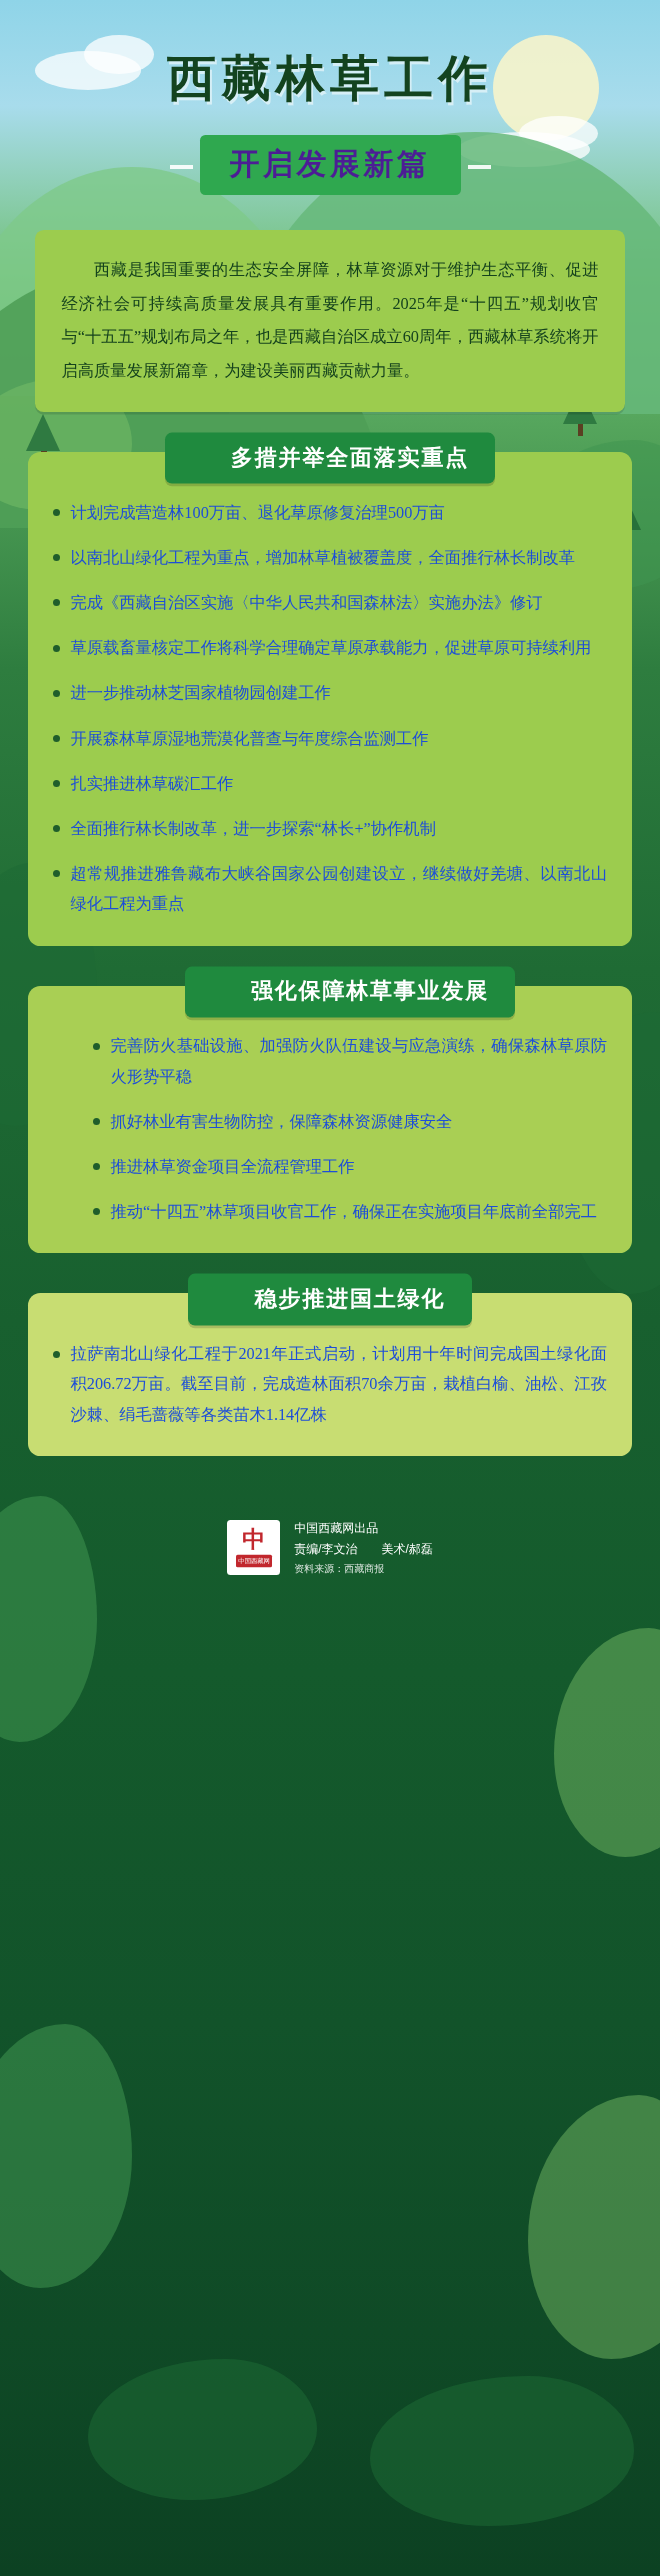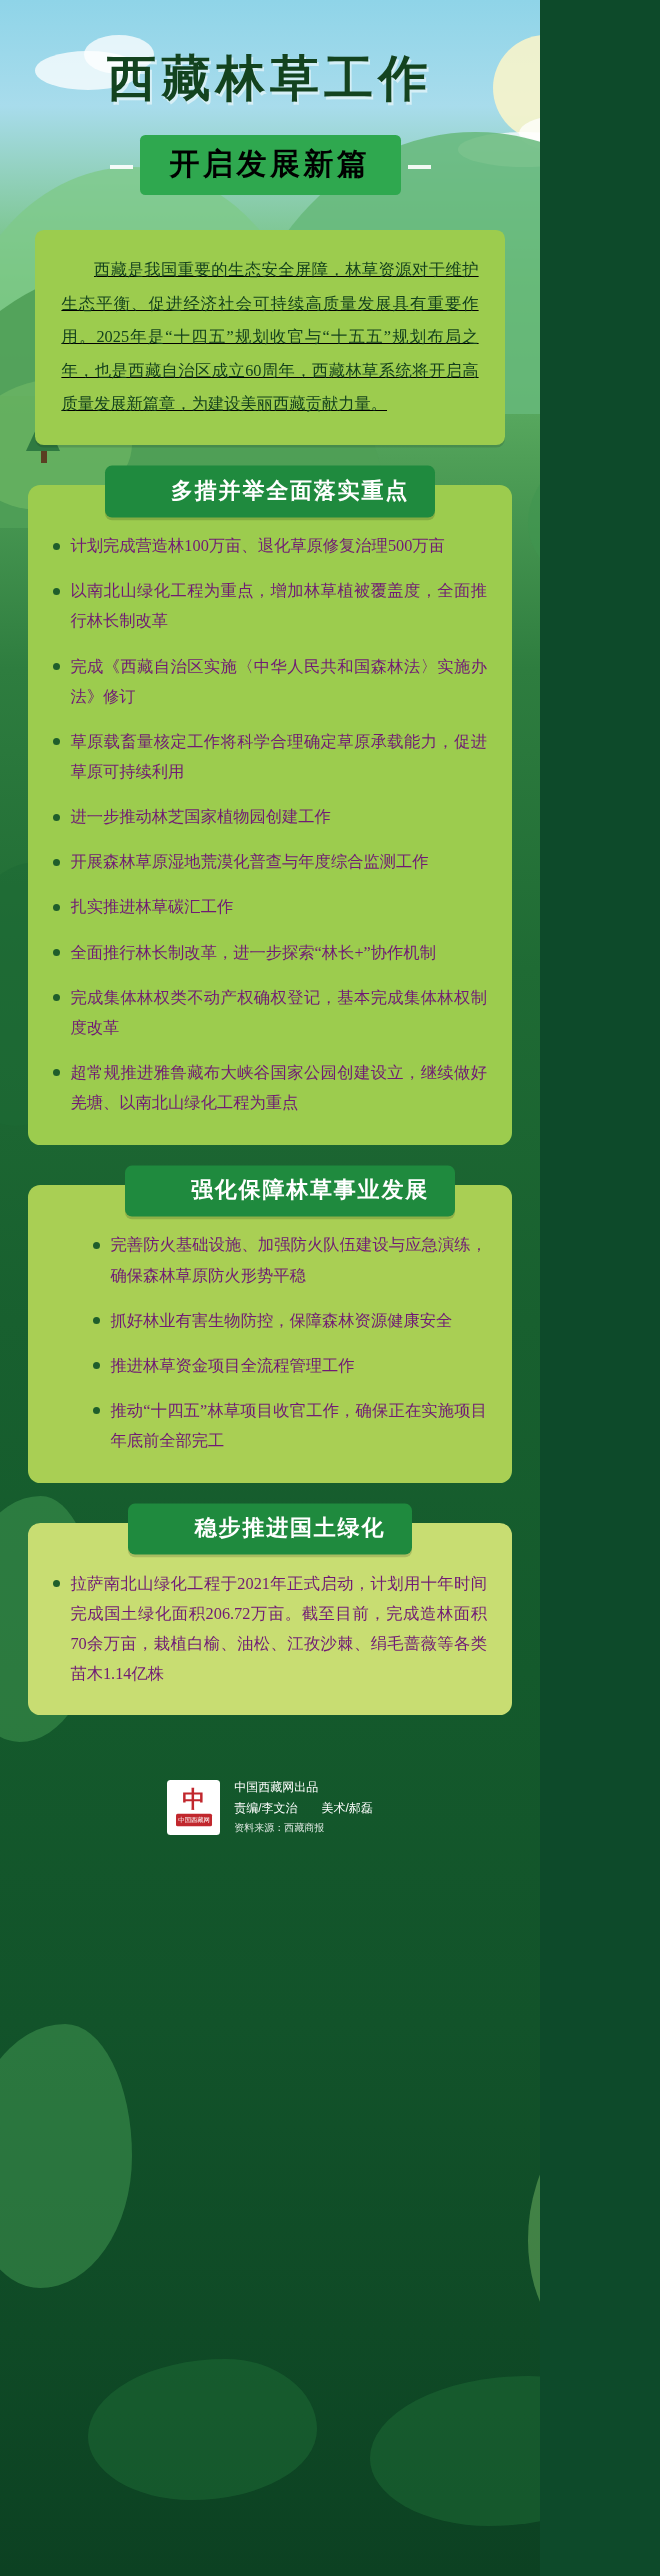--- a/index.html
+++ b/index.html
@@ -3,21 +3,21 @@
 <meta charset="utf-8">
 <style>
   * { box-sizing: border-box; margin: 0; padding: 0; }
   html, body {
     width: 660px;
     background: #0d4a2a;
     font-family: "Liberation Sans", sans-serif;
   }
   .page {
     position: relative;
-    width: 540px;
+    width: 660px;
     height: 2576px;
     overflow: hidden;
     background: linear-gradient(180deg,
         #8fd4e8 0px, #a8dcec 106px,
         #6fbf73 282px, #4f9f57 458px,
         #2e7d3f 669px, #1f6b34 968px,
         #18602f 1320px, #145a2c 1672px,
         #12532a 2024px, #0f4a26 2332px,
         #0c4122 2576px);
   }
@@ -92,34 +92,33 @@
     top: 50%;
     width: 23px; height: 3.5px;
     background: #ffffff;
     opacity: .9;
   }
   .sub-title-wrap:before { left: -30px; }
   .sub-title-wrap:after  { right: -30px; }
   .sub-title {
     font-size: 30px;
     font-weight: bold;
-    color: #000000;
+    color: #4c1d95;
     letter-spacing: 3.5px;
     font-family: "Liberation Serif", serif;
   }
 
   
   .intro {
     position: relative;
     margin: 35px 35px 0;
     background: #9ccc4e;
     border-radius: 8.8px;
     padding: 23px 26.4px 25px;
     box-shadow: 0 2.6px 0 rgba(0,0,0,.12);
-    text-decoration: underline;
   }
   .intro p {
     font-size: 16.3px;
     line-height: 2.05;
     color: #14421d;
     text-align: justify;
     text-indent: 2em;
     font-family: "Liberation Serif", serif;
   }
 
@@ -156,21 +155,21 @@
   ul.bullets {
     list-style: none;
     margin: -5.3px 25px 0 23px;
   }
   ul.bullets li {
     position: relative;
     padding-left: 19.4px;
     margin-bottom: 15px;
     font-size: 16.3px;
     line-height: 1.85;
-    color: #701a75;
+    color: #1d4ed8;
     text-align: justify;
     font-family: "Liberation Serif", serif;
   }
   ul.bullets li:last-child { margin-bottom: 0; }
   ul.bullets li:before {
     content: "";
     position: absolute;
     left: 1.8px;
     top: 11.4px;
     width: 7px; height: 7px;
@@ -282,21 +281,20 @@
     </div>
     <ul class="bullets">
       <li>计划完成营造林100万亩、退化草原修复治理500万亩</li>
       <li>以南北山绿化工程为重点，增加林草植被覆盖度，全面推行林长制改革</li>
       <li>完成《西藏自治区实施〈中华人民共和国森林法〉实施办法》修订</li>
       <li>草原载畜量核定工作将科学合理确定草原承载能力，促进草原可持续利用</li>
       <li>进一步推动林芝国家植物园创建工作</li>
       <li>开展森林草原湿地荒漠化普查与年度综合监测工作</li>
       <li>扎实推进林草碳汇工作</li>
       <li>全面推行林长制改革，进一步探索“林长+”协作机制</li>
-      <li>完成集体林权类不动产权确权登记，基本完成集体林权制度改革</li>
       <li>超常规推进雅鲁藏布大峡谷国家公园创建设立，继续做好羌塘、以南北山绿化工程为重点</li>
     </ul>
   </div>
 
   <div class="section sec-olive">
     <div class="sec-head">
       <span>强化保障林草事业发展</span>
     </div>
     <ul class="bullets">
       <li>完善防火基础设施、加强防火队伍建设与应急演练，确保森林草原防火形势平稳</li>

